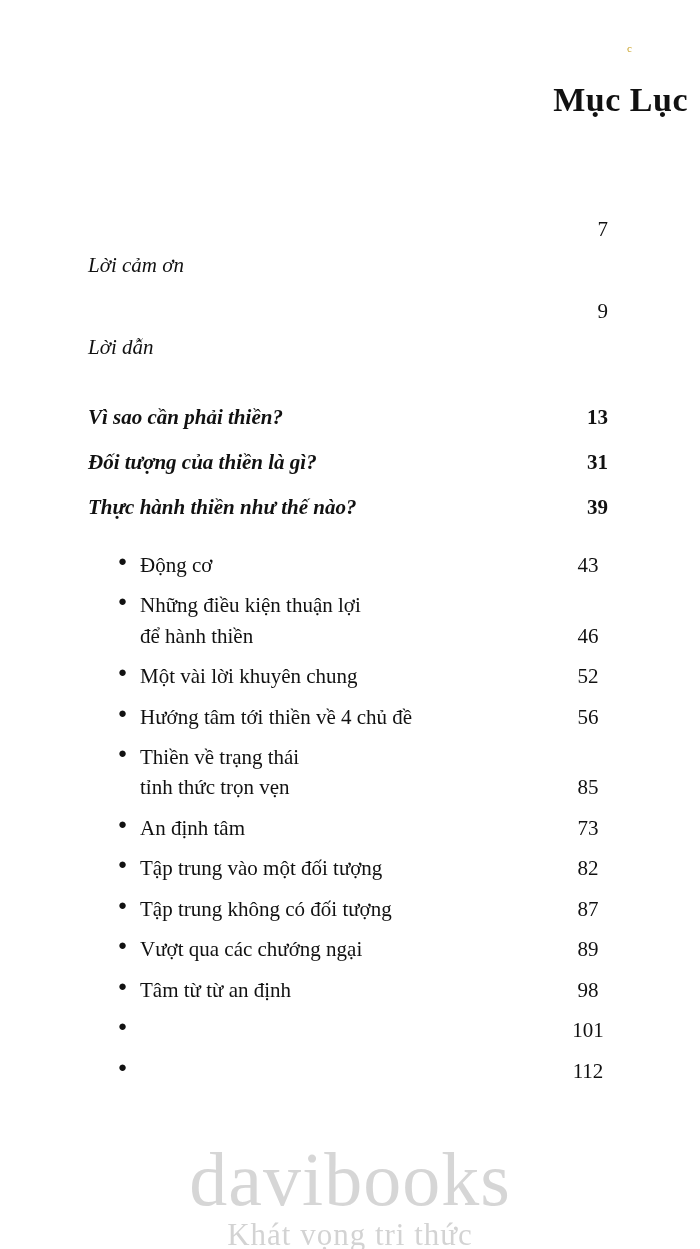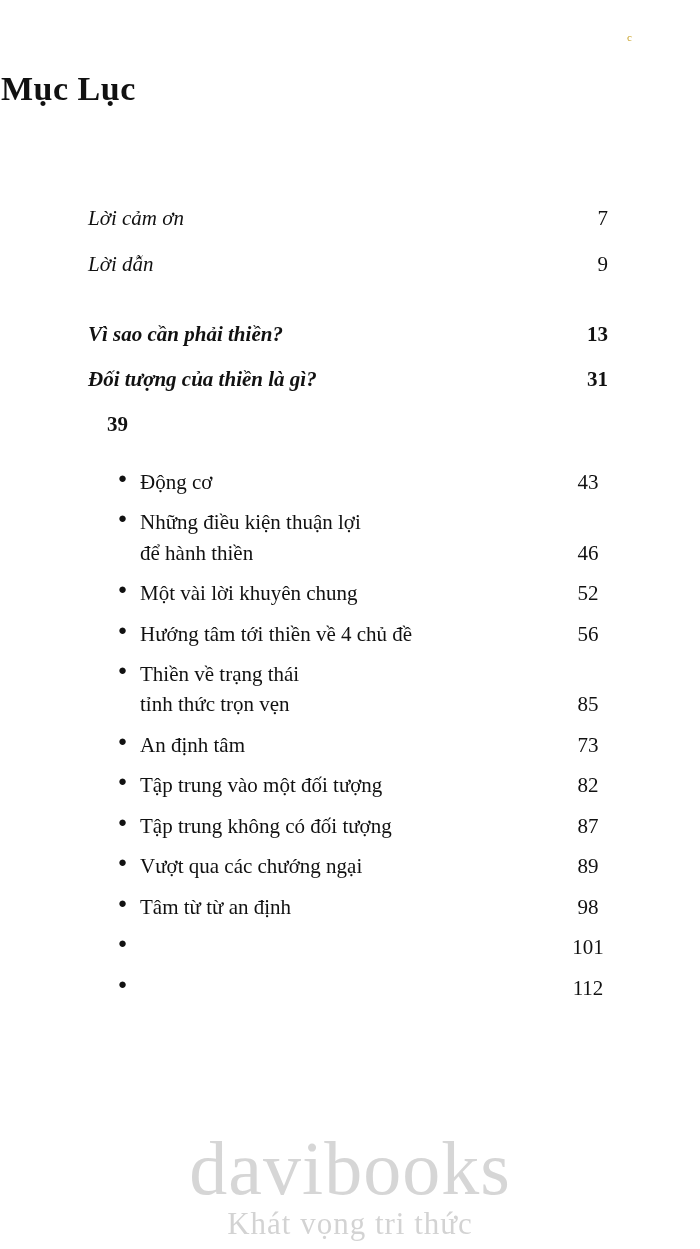--- a/index.html
+++ b/index.html
@@ -27,25 +27,25 @@
     position: absolute;
     top: 30px;
     right: 68px;
     font-size: 11px;
     color: #c9a227;
     font-family: "Liberation Serif", serif;
     letter-spacing: 0;
   }
 
   .toc-title {
-    text-align: left;
+    text-align: right;
     font-size: 34px;
     font-weight: bold;
     letter-spacing: 0.5px;
-    margin: 1px;
+    margin: 12px;
     padding-top: 69px;
     font-family: "Liberation Serif", "DejaVu Serif", serif;
   }
 
   .toc-body {
     margin-top: 96px;
     padding: 0 92px 0 88px;
   }
 
   .row {
@@ -68,20 +68,21 @@
     font-size: 20px;
   }
 
   
   .front {
     margin-bottom: 17px;
   }
   .front .row-label {
     font-style: italic;
     font-size: 21px;
+    margin-top: 36px;
   }
   .front .row-page {
     font-size: 21px;
     font-style: normal;
   }
 
   .front-gap {
     height: 24px;
   }
 
@@ -199,20 +200,21 @@
       </div>
     </div>
     <div class="chapter">
       <div class="row">
         <span class="row-label">Đối tượng của thiền là gì?</span>
         <span class="row-page">31</span>
       </div>
     </div>
     <div class="chapter">
       <div class="row">
+        <span class="row-label">Thực hành thiền như thế nào?</span>
         <span class="row-page">39</span>
       </div>
     </div>
 
     <div class="chapter-gap"></div>
 
     <div class="sub single">
       <div class="row">
         <span class="bullet-wrap">
           <span class="bullet">●</span>

